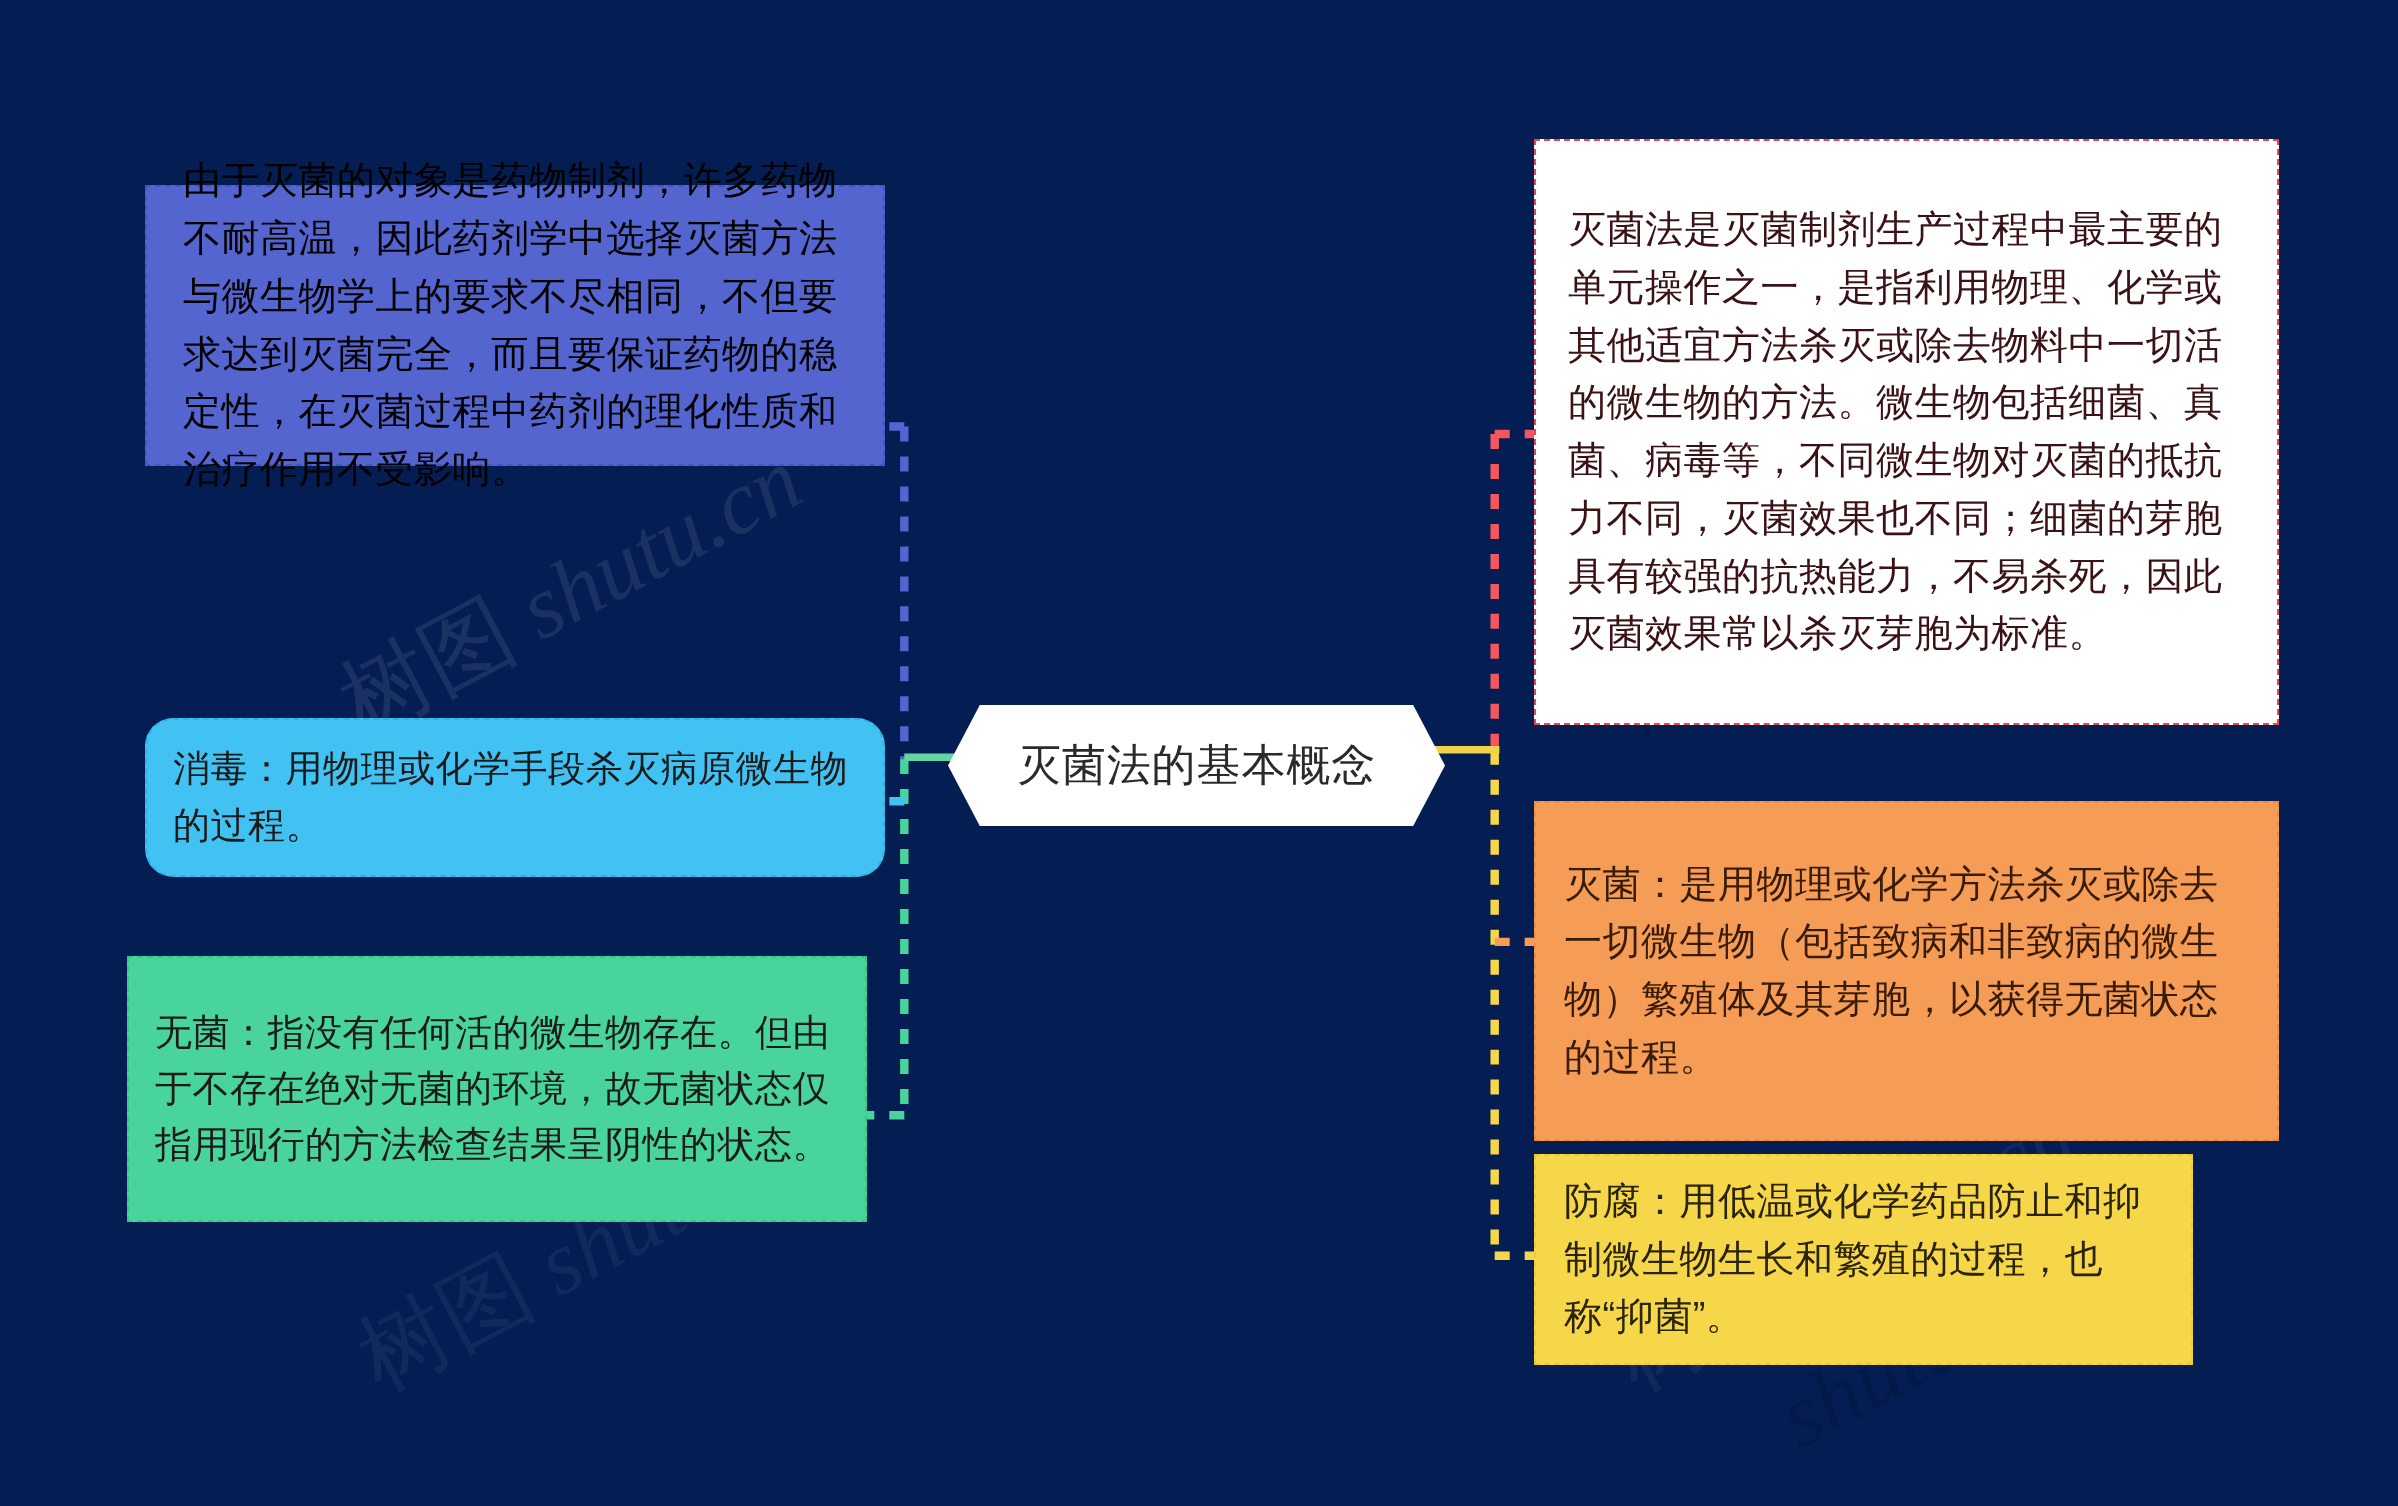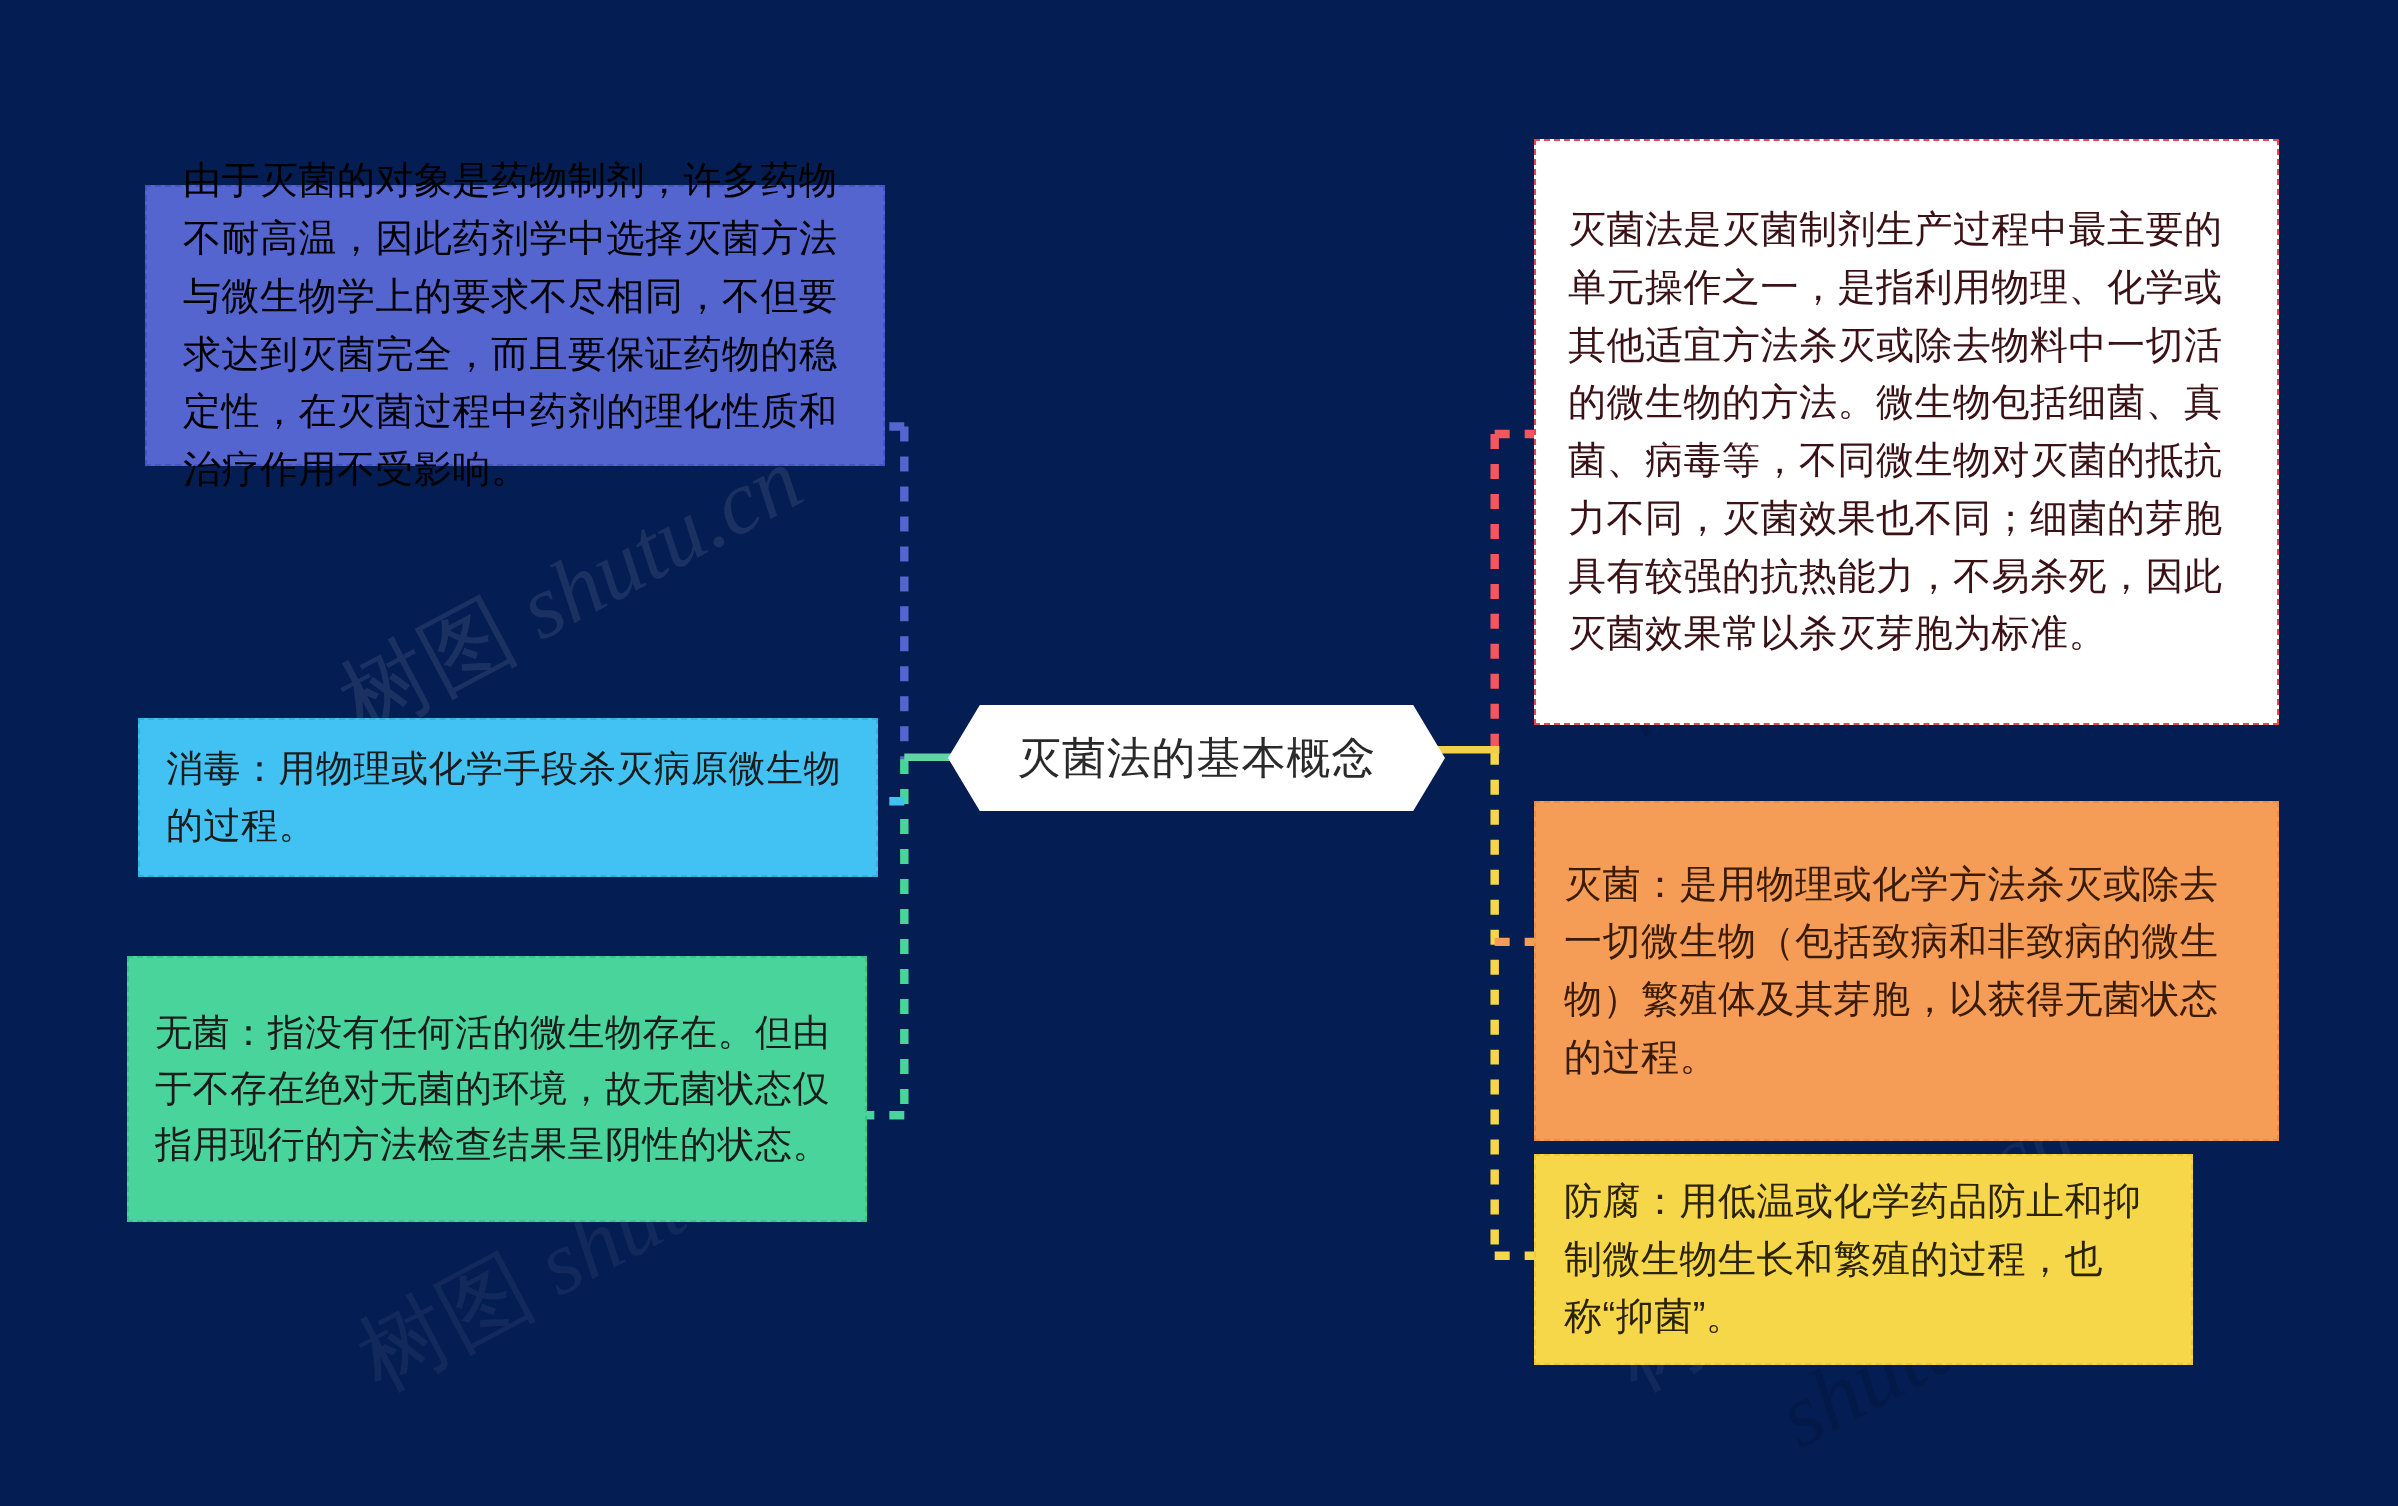--- a/index.html
+++ b/index.html
@@ -160,29 +160,29 @@
 
     <path d="M 1595 1340 L 1655 1340" stroke="#f7d74a" stroke-width="9" fill="none" stroke-dasharray="16 16"></path>
 
     <path d="M 1530 800 L 1600 800" stroke="#f0d24a" stroke-width="8" fill="none"></path>
   </svg>
 
   <div class="node" id="node-blue" style="left:145px; top:185px; width:740px; height:281px; font-size:38px;">
     <span class="txt">由于灭菌的对象是药物制剂，许多药物不耐高温，因此药剂学中选择灭菌方法与微生物学上的要求不尽相同，不但要求达到灭菌完全，而且要保证药物的稳定性，在灭菌过程中药剂的理化性质和治疗作用不受影响。</span>
   </div>
 
-  <div class="node" id="node-cyan" style="left:138px; top:718px; width:740px; height:159px; font-size:37px;">
+  <div class="node" id="node-cyan" style="left:145px; top:718px; width:740px; height:159px; font-size:37px;border-radius:28px;">
     <span class="txt">消毒：用物理或化学手段杀灭病原微生物的过程。</span>
   </div>
 
   <div class="node" id="node-green" style="left:127px; top:956px; width:740px; height:266px; font-size:37px;">
     <span class="txt">无菌：指没有任何活的微生物存在。但由于不存在绝对无菌的环境，故无菌状态仅指用现行的方法检查结果呈阴性的状态。</span>
   </div>
 
-  <div id="node-center" style="left:948px; top:705px; width:497px; height:106px; font-size:44px;font-family:Liberation Serif, serif;">
+  <div id="node-center" style="left:948px; top:705px; width:497px; height:121px; font-size:44px;font-family:Liberation Serif, serif;">
     <span class="txt">灭菌法的基本概念</span>
   </div>
 
   <div class="node" id="node-red" style="left:1534px; top:139px; width:745px; height:586px; font-size:38px;">
     <span class="txt">灭菌法是灭菌制剂生产过程中最主要的单元操作之一，是指利用物理、化学或其他适宜方法杀灭或除去物料中一切活的微生物的方法。微生物包括细菌、真菌、病毒等，不同微生物对灭菌的抵抗力不同，灭菌效果也不同；细菌的芽胞具有较强的抗热能力，不易杀死，因此灭菌效果常以杀灭芽胞为标准。</span>
   </div>
 
   <div class="node" id="node-orange" style="left:1534px; top:801px; width:745px; height:340px; font-size:38px;">
     <span class="txt">灭菌：是用物理或化学方法杀灭或除去一切微生物（包括致病和非致病的微生物）繁殖体及其芽胞，以获得无菌状态的过程。</span>
   </div>

